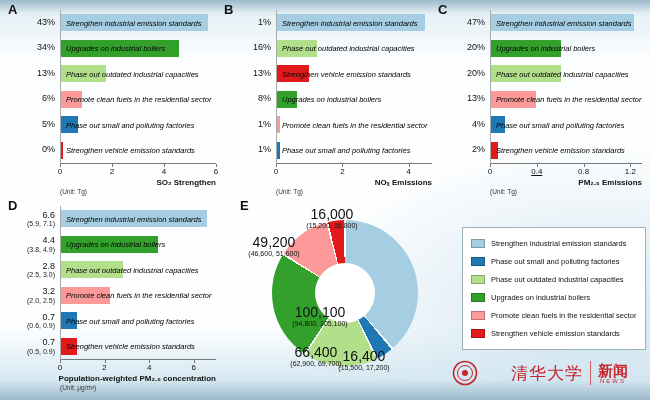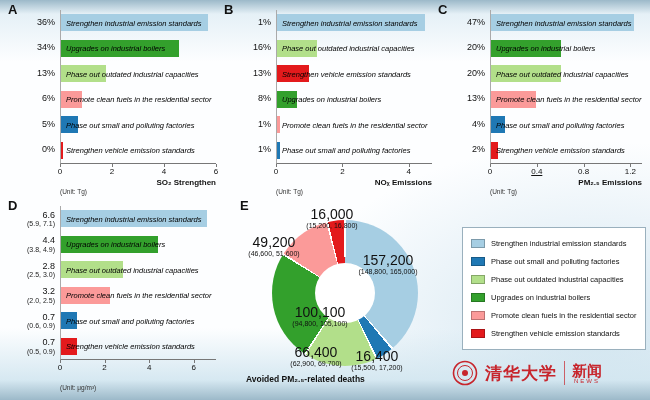--- a/index.html
+++ b/index.html
@@ -41,36 +41,36 @@
   .donut-title { position: absolute; left: 6px; bottom: 8px; font-size: 8.5px; font-weight: bold; }
   .legend {
     position: absolute; left: 462px; top: 227px; width: 184px; padding: 11px 8px;
     background: #fff; border: 1px solid #9ab0bd; display: flex; flex-direction: column; gap: 9px;
   }
   .legend-row { display: flex; align-items: center; gap: 6px; }
   .legend-swatch { width: 14px; height: 9px; flex: 0 0 auto; border: 1px solid rgba(0,0,0,.25); }
   .legend-label { font-size: 7.5px; color: #111; }
   .branding { position: absolute; left: 452px; top: 352px; width: 196px; height: 42px;
     display: flex; align-items: center; gap: 7px; color: #c7252c; }
-  .uni-name { font-size: 17px; font-weight: bold; letter-spacing: 1px; white-space: nowrap; }
+  .uni-name { font-size: 17px; font-weight: normal; letter-spacing: 1px; white-space: nowrap; margin-left: 26px; }
   .divider { width: 1px; height: 24px; background: rgba(199,37,44,.7); }
   .news-cn { font-size: 15px; font-weight: bold; line-height: 1; }
   .news-en { font-size: 6px; letter-spacing: 2px; text-align: center; }
 </style>
 </head>
 <body>
 
 <div class="stage">
   <section class="bar-panel" style="left:8px; top:4px;">
       <div class="panel-letter">A</div>
       <div class="plot">
         <div class="bar-row">
           <div class="bar" style="width: 95%; background: rgb(166, 206, 227);"></div>
           <div class="pct">
-            <div class="pct-main">36%</div>
+            <div class="pct-main">43%</div>
           </div>
           <div class="bar-label">Strengthen industrial emission standards</div>
         </div>
         <div class="bar-row">
           <div class="bar" style="width: 75.8333%; background: rgb(51, 160, 44);"></div>
           <div class="pct">
             <div class="pct-main">34%</div>
           </div>
           <div class="bar-label">Upgrades on industrial boilers</div>
         </div>
@@ -288,51 +288,47 @@
         <div class="tickmark" style="left: 0%;"></div>
         <div class="ticklabel" style="left: 0%;">0</div>
         <div class="tickmark" style="left: 28.5714%;"></div>
         <div class="ticklabel" style="left: 28.5714%;">2</div>
         <div class="tickmark" style="left: 57.1429%;"></div>
         <div class="ticklabel" style="left: 57.1429%;">4</div>
         <div class="tickmark" style="left: 85.7143%;"></div>
         <div class="ticklabel" style="left: 85.7143%;">6</div>
       </div>
       <div class="unit">(Unit: μg/m³)</div>
+      <div class="axis-title">Population-weighted PM₂.₅ concentration</div>
     </section>
   <section class="donut-panel">
       <div class="panel-letter">E</div>
       <div class="donut-ring" style="background: conic-gradient(rgb(255, 255, 255) 0deg, rgb(255, 255, 255) 0.8deg, rgb(166, 206, 227) 0.8deg, rgb(166, 206, 227) 138.83deg, rgb(255, 255, 255) 138.83deg, rgb(255, 255, 255) 139.63deg, rgb(255, 255, 255) 139.63deg, rgb(255, 255, 255) 140.43deg, rgb(31, 120, 180) 140.43deg, rgb(31, 120, 180) 153.397deg, rgb(255, 255, 255) 153.397deg, rgb(255, 255, 255) 154.197deg, rgb(255, 255, 255) 154.197deg, rgb(255, 255, 255) 154.997deg, rgb(178, 223, 138) 154.997deg, rgb(178, 223, 138) 212.375deg, rgb(255, 255, 255) 212.375deg, rgb(255, 255, 255) 213.175deg, rgb(255, 255, 255) 213.175deg, rgb(255, 255, 255) 213.975deg, rgb(51, 160, 44) 213.975deg, rgb(51, 160, 44) 301.287deg, rgb(255, 255, 255) 301.287deg, rgb(255, 255, 255) 302.087deg, rgb(255, 255, 255) 302.087deg, rgb(255, 255, 255) 302.887deg, rgb(251, 154, 153) 302.887deg, rgb(251, 154, 153) 344.988deg, rgb(255, 255, 255) 344.988deg, rgb(255, 255, 255) 345.788deg, rgb(255, 255, 255) 345.788deg, rgb(255, 255, 255) 346.588deg, rgb(227, 26, 28) 346.588deg, rgb(227, 26, 28) 359.2deg, rgb(255, 255, 255) 359.2deg, rgb(255, 255, 255) 360deg);">
         <div class="donut-hole"></div>
       </div>
-      <div class="donut-label" style="left: 148px; top: 64px;">
-        <div class="dl-num">157,200</div>
-        <div class="dl-ci">(148,800, 165,000)</div>
-      </div>
-      <div class="donut-label" style="left: 137px; top: 160px;">
+      <div class="donut-label" style="left: 124px; top: 160px;">
         <div class="dl-num">16,400</div>
         <div class="dl-ci">(15,500, 17,200)</div>
       </div>
       <div class="donut-label" style="left: 76px; top: 156px;">
         <div class="dl-num">66,400</div>
         <div class="dl-ci">(62,900, 69,700)</div>
       </div>
       <div class="donut-label" style="left: 80px; top: 116px;">
         <div class="dl-num">100,100</div>
         <div class="dl-ci">(94,800, 105,100)</div>
       </div>
       <div class="donut-label" style="left: 34px; top: 46px;">
         <div class="dl-num">49,200</div>
         <div class="dl-ci">(46,600, 51,600)</div>
       </div>
       <div class="donut-label" style="left: 92px; top: 18px;">
         <div class="dl-num">16,000</div>
         <div class="dl-ci">(15,200, 16,800)</div>
       </div>
-      <div class="donut-title">Avoided PM₂.₅-related deaths</div>
     </section>
 
   <div class="legend" id="legend">
       <div class="legend-row">
         <div class="legend-swatch" style="background: rgb(166, 206, 227);"></div>
         <div class="legend-label">Strengthen industrial emission standards</div>
       </div>
       <div class="legend-row">
         <div class="legend-swatch" style="background: rgb(31, 120, 180);"></div>
         <div class="legend-label">Phase out small and polluting factories</div>

